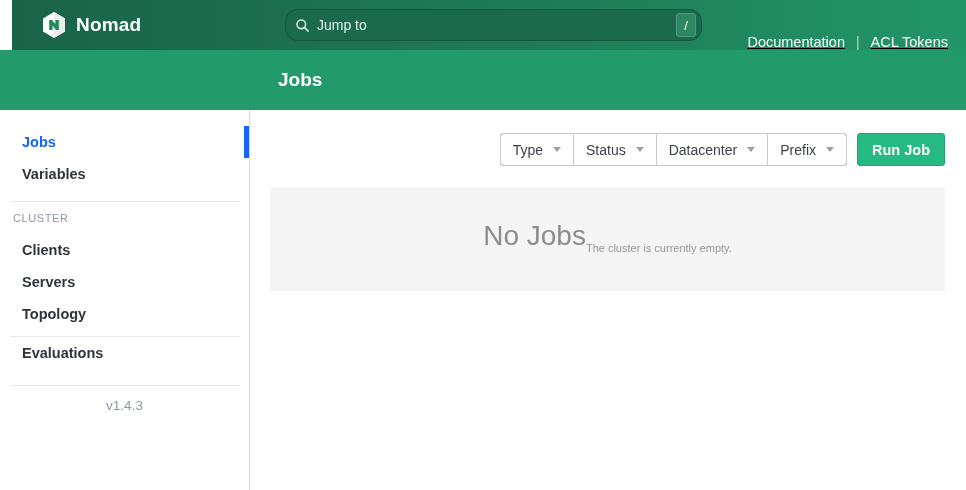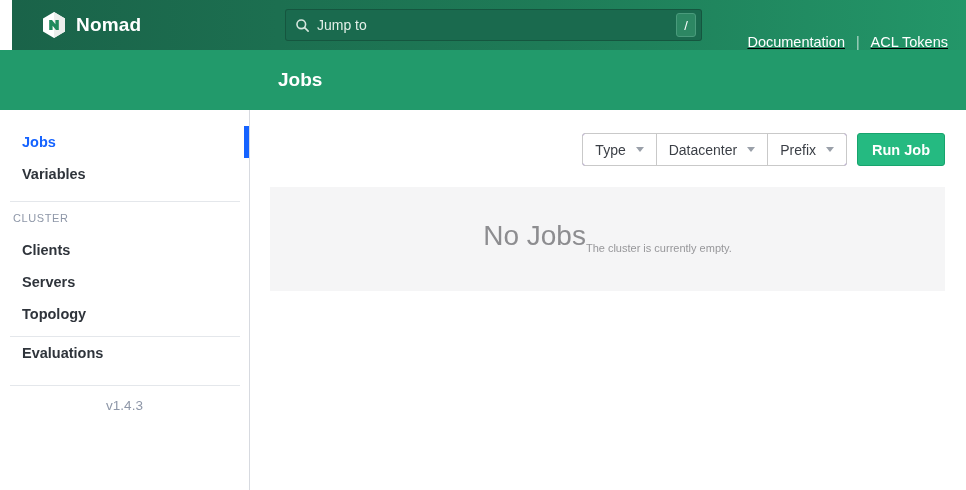--- a/index.html
+++ b/index.html
@@ -7,21 +7,21 @@
   .stage { position:relative; width:966px; height:490px; }
 
   
   .topnav { position:absolute; top:0; left:12px; width:966px; height:50px;
             background:linear-gradient(90deg,#1a6349 0%, #1e7b57 55%, #239769 100%);
             display:flex; align-items:center; }
   .brand { display:flex; align-items:center; gap:10px; margin-left:30px; cursor:pointer; }
   .brand-name { color:#fff; font-size:19px; font-weight:700; letter-spacing:.2px; }
 
   .searchwrap { position:absolute; left:273px; top:9px; width:417px; height:32px;
-                background:#1a6a4e; border:1px solid rgba(0,0,0,.18); border-radius:3px;
+                background:#1a6a4e; border:1px solid rgba(0,0,0,.18); border-radius:13px;
                 display:flex; align-items:center; padding:0 5px 0 9px; }
   .searchwrap input { flex:1; background:transparent; border:none; outline:none;
                       color:#fff; font-size:14px; margin-left:7px; font-family:"Liberation Sans",sans-serif; }
   .searchwrap input::placeholder { color:#e3efe8; opacity:1; }
   .kbd-slash { width:20px; height:24px; background:#2d8763; border:1px solid #4a9b7c; border-radius:3px;
                color:#fff; font-size:13px; display:flex; align-items:center; justify-content:center; }
 
   .topnav-links { position:absolute; right:30px; top:0; height:50px; display:flex; align-items:flex-end; gap:11px;text-decoration:underline; }
   .topnav-link { color:#fff; font-size:14.5px; cursor:pointer; }
   .topnav-sep { color:rgba(255,255,255,.65); font-size:14px; }
@@ -135,20 +135,24 @@
     <div class="version">v1.4.3</div>
   </div>
 
   <div class="toolbar">
     <div class="filter-group">
       <div class="filter-btn">
         <span>Type</span>
         <span class="caret"></span>
       </div>
       <div class="filter-btn">
+        <span>Status</span>
+        <span class="caret"></span>
+      </div>
+      <div class="filter-btn">
         <span>Datacenter</span>
         <span class="caret"></span>
       </div>
       <div class="filter-btn">
         <span>Prefix</span>
         <span class="caret"></span>
       </div>
     </div>
     <button class="run-btn">Run Job</button>
   </div>

